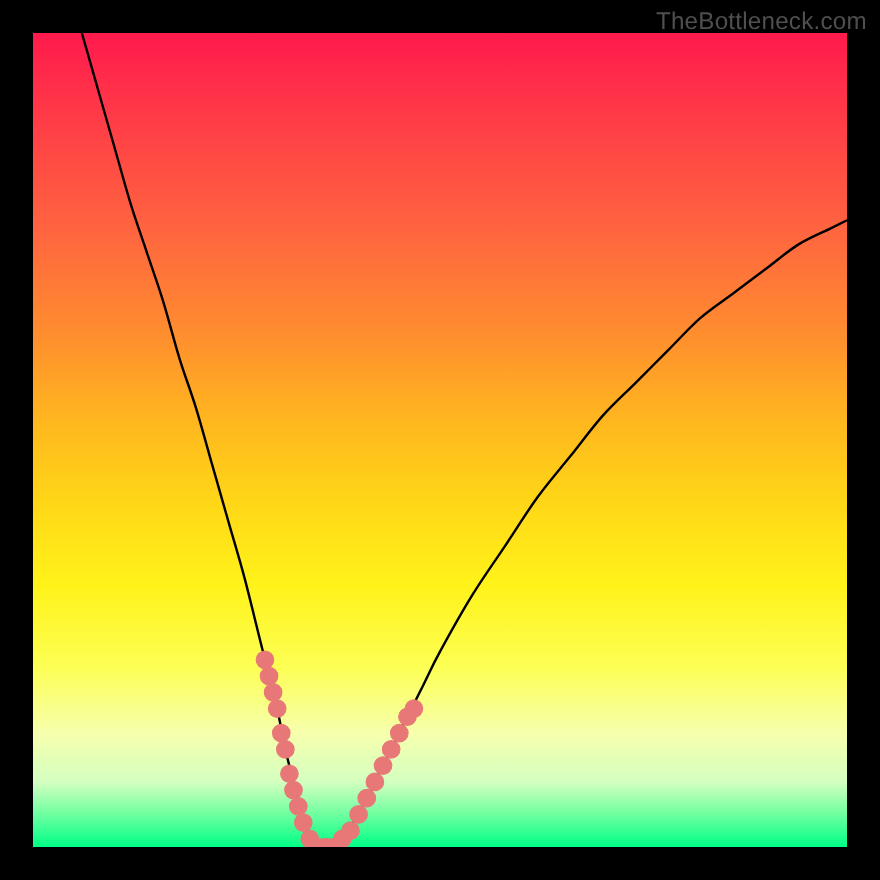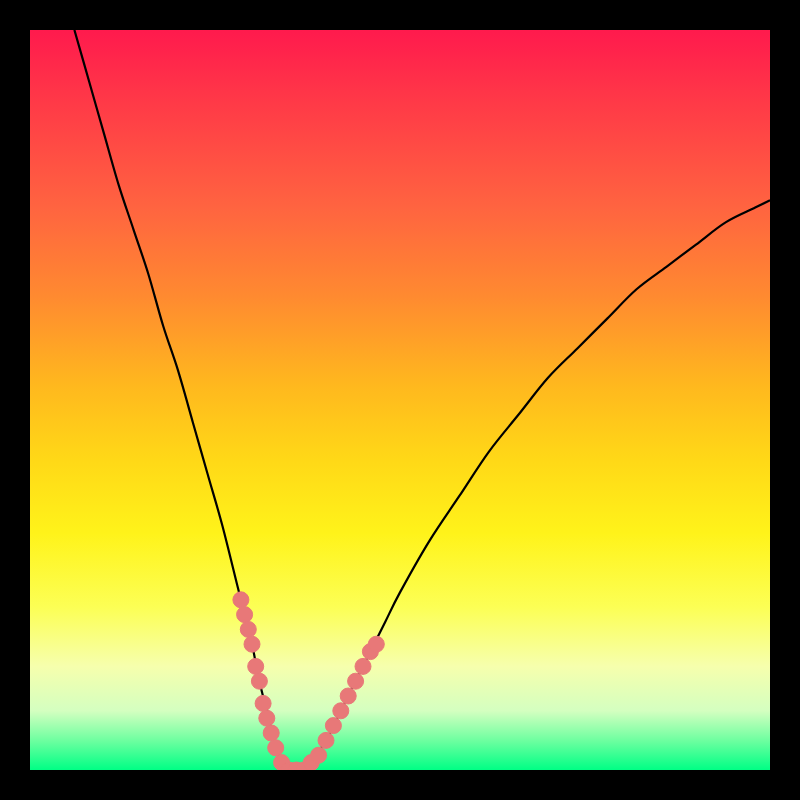--- a/index.html
+++ b/index.html
@@ -96,13 +96,14 @@
           <circle cx="303.4" cy="695.6" r="8" fill="#e87878" stroke="#e87878"></circle>
           <circle cx="310.8" cy="680.8" r="8" fill="#e87878" stroke="#e87878"></circle>
           <circle cx="318.2" cy="666.0" r="8" fill="#e87878" stroke="#e87878"></circle>
           <circle cx="325.6" cy="651.2" r="8" fill="#e87878" stroke="#e87878"></circle>
           <circle cx="333.0" cy="636.4" r="8" fill="#e87878" stroke="#e87878"></circle>
           <circle cx="340.4" cy="621.6" r="8" fill="#e87878" stroke="#e87878"></circle>
           <circle cx="346.3" cy="614.2" r="8" fill="#e87878" stroke="#e87878"></circle>
         </g>
     </svg>
   </div>
+  <div class="watermark">TheBottleneck.com</div>
 </div>
 
 </body></html>

